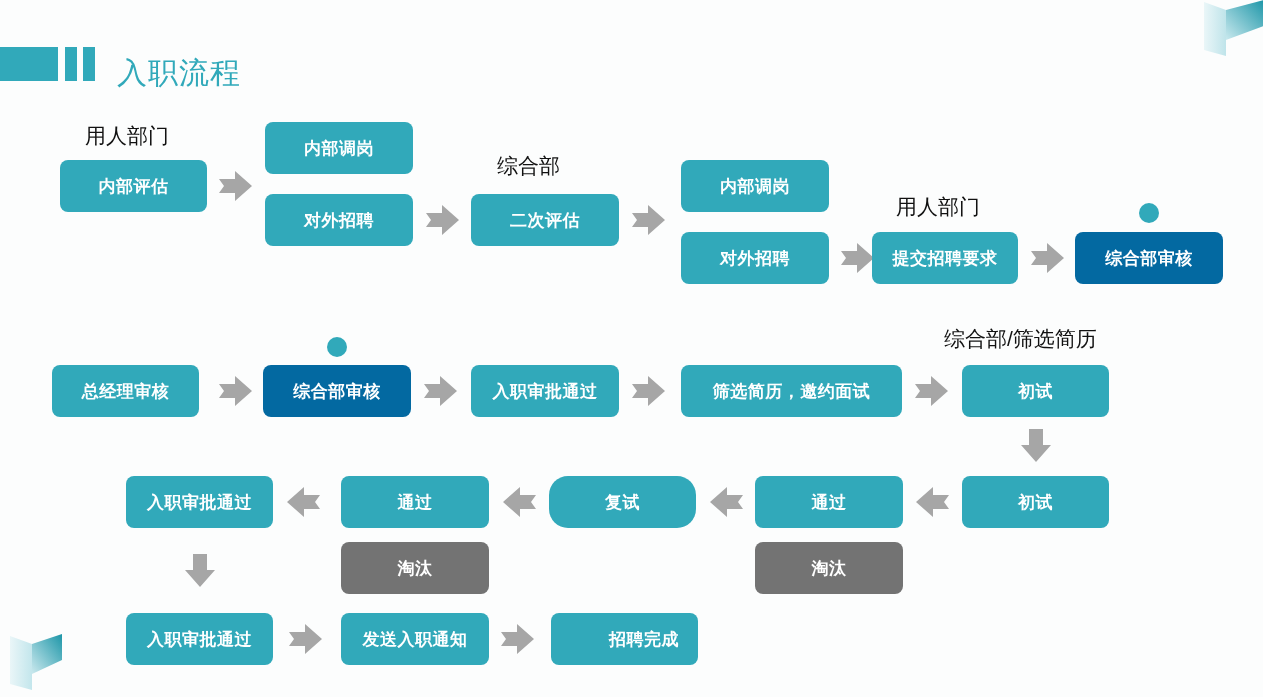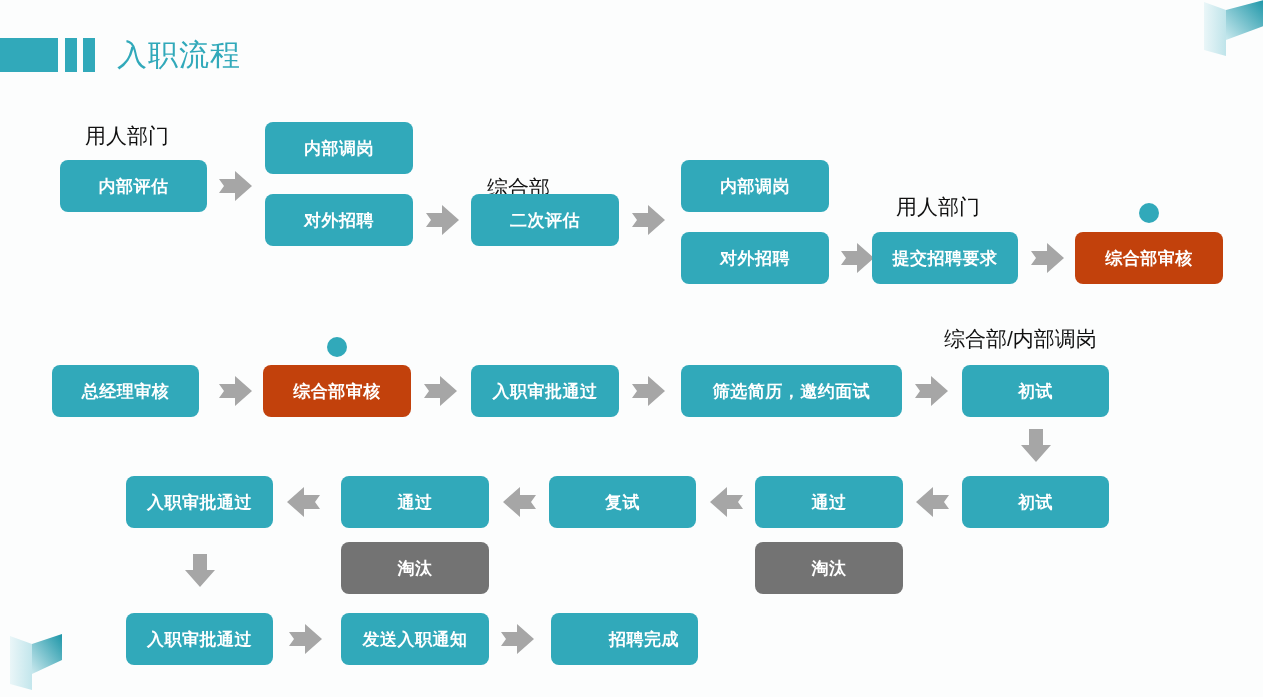--- a/index.html
+++ b/index.html
@@ -28,38 +28,39 @@
   .tb-wide  { width: 58px; height: 34px; }
   .tb-thin  { width: 12px; height: 34px; margin-left: 7px; }
   .tb-thin2 { width: 12px; height: 34px; margin-left: 6px; }
   .page-title {
     margin-left: 22px;
     color: #31a9ba;
     font-size: 30px;
     line-height: 34px;
     letter-spacing: 1px;
     white-space: nowrap;
+    margin-top: 18px;
   }
 
   
   .node {
     position: absolute;
     border-radius: 8px;
     color: #ffffff;
     display: flex;
     align-items: center;
     justify-content: center;
     font-size: 17px;
     letter-spacing: 0.5px;
     box-sizing: border-box;
     white-space: nowrap;
     font-weight: bold;
   }
   .node.teal { background: #31a9ba; }
-  .node.blue { background: #c2410c; }
+  .node.blue { background: #0369a1; }
   .node.gray { background: #737373; }
 
   
   .caption {
     position: absolute;
     color: #111111;
     font-size: 21px;
     white-space: nowrap;
   }
 
@@ -116,23 +117,23 @@
   </div>
 
   <div class="title-bar-group" style="top:38px; left:0px;">
     <div class="tb-block tb-wide"></div>
     <div class="tb-block tb-thin"></div>
     <div class="tb-block tb-thin2"></div>
     <div class="page-title">入职流程</div>
   </div>
 
   <div class="caption" style="top:122px; left:85px;">用人部门</div>
-  <div class="caption" style="top:152px; left:487px;margin-top:22px;">综合部</div>
+  <div class="caption" style="top:152px; left:497px;">综合部</div>
   <div class="caption" style="top:193px; left:896px;">用人部门</div>
-  <div class="caption" style="top:325px; left:944px;">综合部/内部调岗</div>
+  <div class="caption" style="top:325px; left:944px;">综合部/筛选简历</div>
 
   <div class="node teal" style="top:160px; left:60px;  width:147px; height:52px;">内部评估</div>
 
   <div class="arrow" style="top:170px; left:219px;">
     <svg width="34" height="32" viewBox="0 0 34 32">
         <polygon points="0,9 16,9 16,1 33,16 16,31 16,23 0,23 5,16" fill="#a6a6a6"></polygon>
       </svg>
   </div>
 
   <div class="node teal" style="top:122px; left:265px; width:148px; height:52px;">内部调岗</div>
@@ -223,21 +224,21 @@
 
   <div class="node teal" style="top:476px; left:341px; width:148px; height:52px;">通过</div>
   <div class="node gray" style="top:542px; left:341px; width:148px; height:52px;">淘汰</div>
 
   <div class="arrow" style="top:486px; left:503px;">
     <svg width="34" height="32" viewBox="0 0 34 32">
         <polygon points="33,9 17,9 17,1 0,16 17,31 17,23 33,23 28,16" fill="#a6a6a6"></polygon>
       </svg>
   </div>
 
-  <div class="node teal" style="top:476px; left:549px; width:147px; height:52px;">复试</div>
+  <div class="node teal" style="top:476px; left:549px; width:147px; height:52px;border-radius:19px;">复试</div>
 
   <div class="arrow" style="top:486px; left:710px;">
     <svg width="34" height="32" viewBox="0 0 34 32">
         <polygon points="33,9 17,9 17,1 0,16 17,31 17,23 33,23 28,16" fill="#a6a6a6"></polygon>
       </svg>
   </div>
 
   <div class="node teal" style="top:476px; left:755px; width:148px; height:52px;">通过</div>
   <div class="node gray" style="top:542px; left:755px; width:148px; height:52px;">淘汰</div>
 

